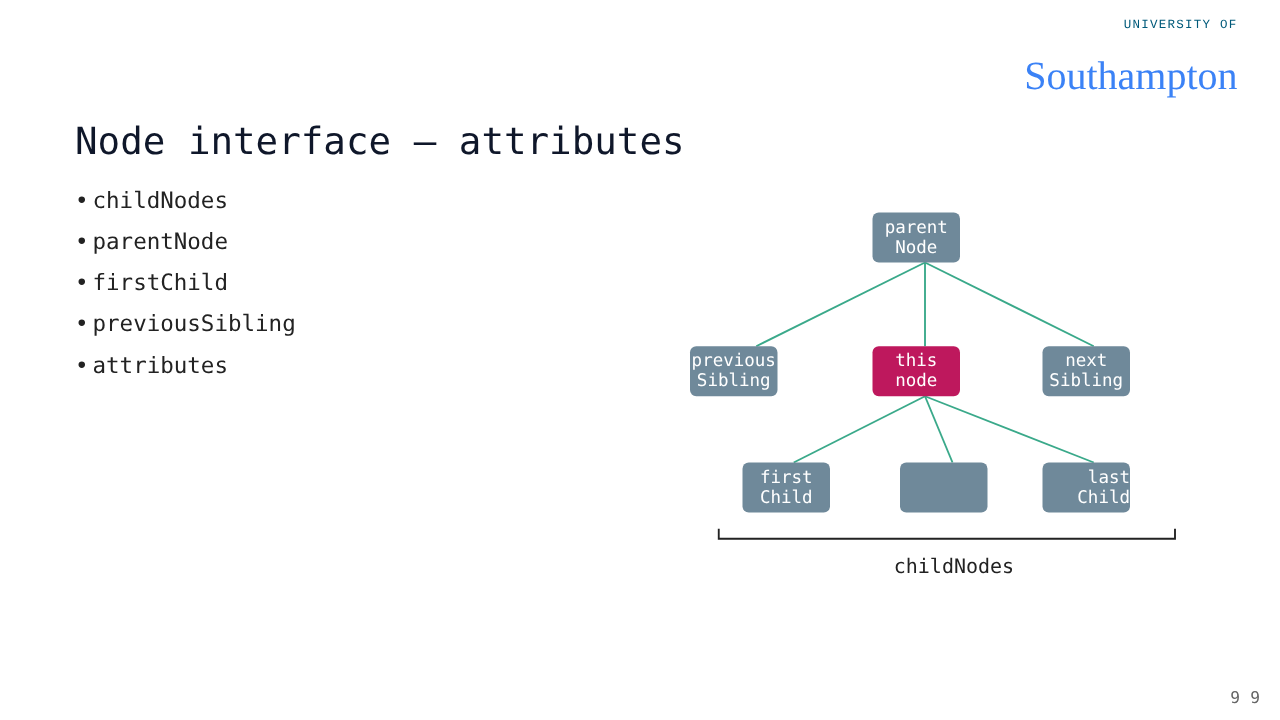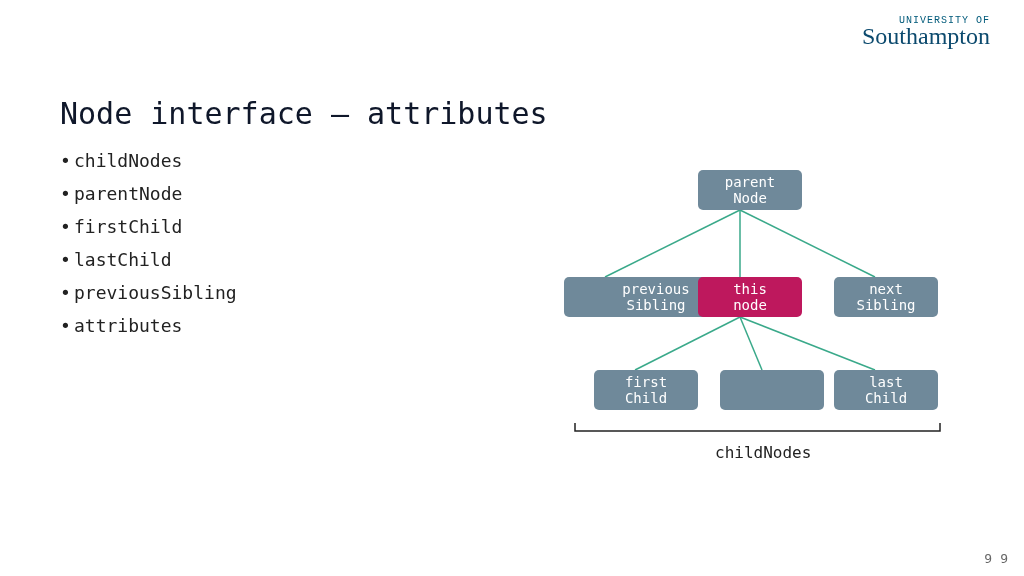--- a/index.html
+++ b/index.html
@@ -23,23 +23,24 @@
   .logo .uni {
     font-family: Liberation Mono, monospace;
     font-size: 10px;
     letter-spacing: 1px;
     color: #005a7a;
     display: block;
     margin-bottom: -2px;
   }
   .logo .name {
     font-family: Georgia, "Times New Roman", serif;
-    font-size: 24px;
-    color: #0c4a6e;
+    font-size: 32px;
+    color: #3b82f6;
     display: block;
+    margin-top: 20px;
   }
   .title {
     position: absolute;
     left: 60px;
     top: 96px;
     font-size: 30px;
     font-weight: 400;
     font-family: "Consolas","Menlo",monospace;
     color: #0f172a;
   }
@@ -72,21 +73,21 @@
   }
   .node {
     position: absolute;
     background: #6f899a;
     color: #fff;
     border-radius: 5px;
     font-size: 14px;
     line-height: 16px;
     text-align: center;
     padding: 4px 0;
-    width: 104px;
+    width: 70px;
     font-family: "Consolas","Menlo",monospace;
   }
   .node.dark {
     background: #be185d;
   }
   .node .l1, .node .l2 {
     display: block;
   }
   .bracket-label {
     position: absolute;
@@ -111,21 +112,20 @@
   <span class="uni">UNIVERSITY OF</span>
   <span class="name">Southampton</span>
 </div>
 
 <div class="title">Node interface – attributes</div>
 
 <div class="bullets">
   <div class="item"><span class="dot">•</span><span>childNodes</span></div>
   <div class="item"><span class="dot">•</span><span>parentNode</span></div>
   <div class="item"><span class="dot">•</span><span>firstChild</span></div>
-  <div class="item"><span class="dot">•</span><span>lastChild</span></div>
   <div class="item"><span class="dot">•</span><span>previousSibling</span></div>
   <div class="item"><span class="dot">•</span><span>attributes</span></div>
 </div>
 
 <div class="diagram">
   <svg width="430" height="320">
     <g stroke="#3aa98a" stroke-width="1.5" fill="none">
 
       <line x1="200" y1="45" x2="65" y2="112"></line>
       <line x1="200" y1="45" x2="200" y2="112"></line>
@@ -137,42 +137,42 @@
 
       <path d="M 35 258 L 35 266 L 400 266 L 400 258" stroke="#222"></path>
     </g>
   </svg>
 
   <div class="node" style="left:158px; top:5px;">
     <span class="l1">parent</span>
     <span class="l2">Node</span>
   </div>
 
-  <div class="node" style="left:24px; top:112px;padding-left:40px;">
+  <div class="node" style="left:12px; top:112px;">
     <span class="l1">previous</span>
     <span class="l2">Sibling</span>
   </div>
   <div class="node dark" style="left:158px; top:112px;">
     <span class="l1">this</span>
     <span class="l2">node</span>
   </div>
   <div class="node" style="left:294px; top:112px;">
     <span class="l1">next</span>
     <span class="l2">Sibling</span>
   </div>
 
   <div class="node" style="left:54px; top:205px;">
     <span class="l1">first</span>
     <span class="l2">Child</span>
   </div>
   <div class="node" style="left:180px; top:205px; height:32px;">
     <span class="l1"></span>
     <span class="l2"></span>
   </div>
-  <div class="node" style="left:294px; top:205px;">
+  <div class="node" style="left:294px; top:205px;text-align:right;">
     <span class="l1">last</span>
     <span class="l2">Child</span>
   </div>
 
   <div class="bracket-label" style="left:175px; top:278px;">childNodes</div>
 </div>
 
 <div class="pagenum left">9</div>
 <div class="pagenum right">9</div>
 

